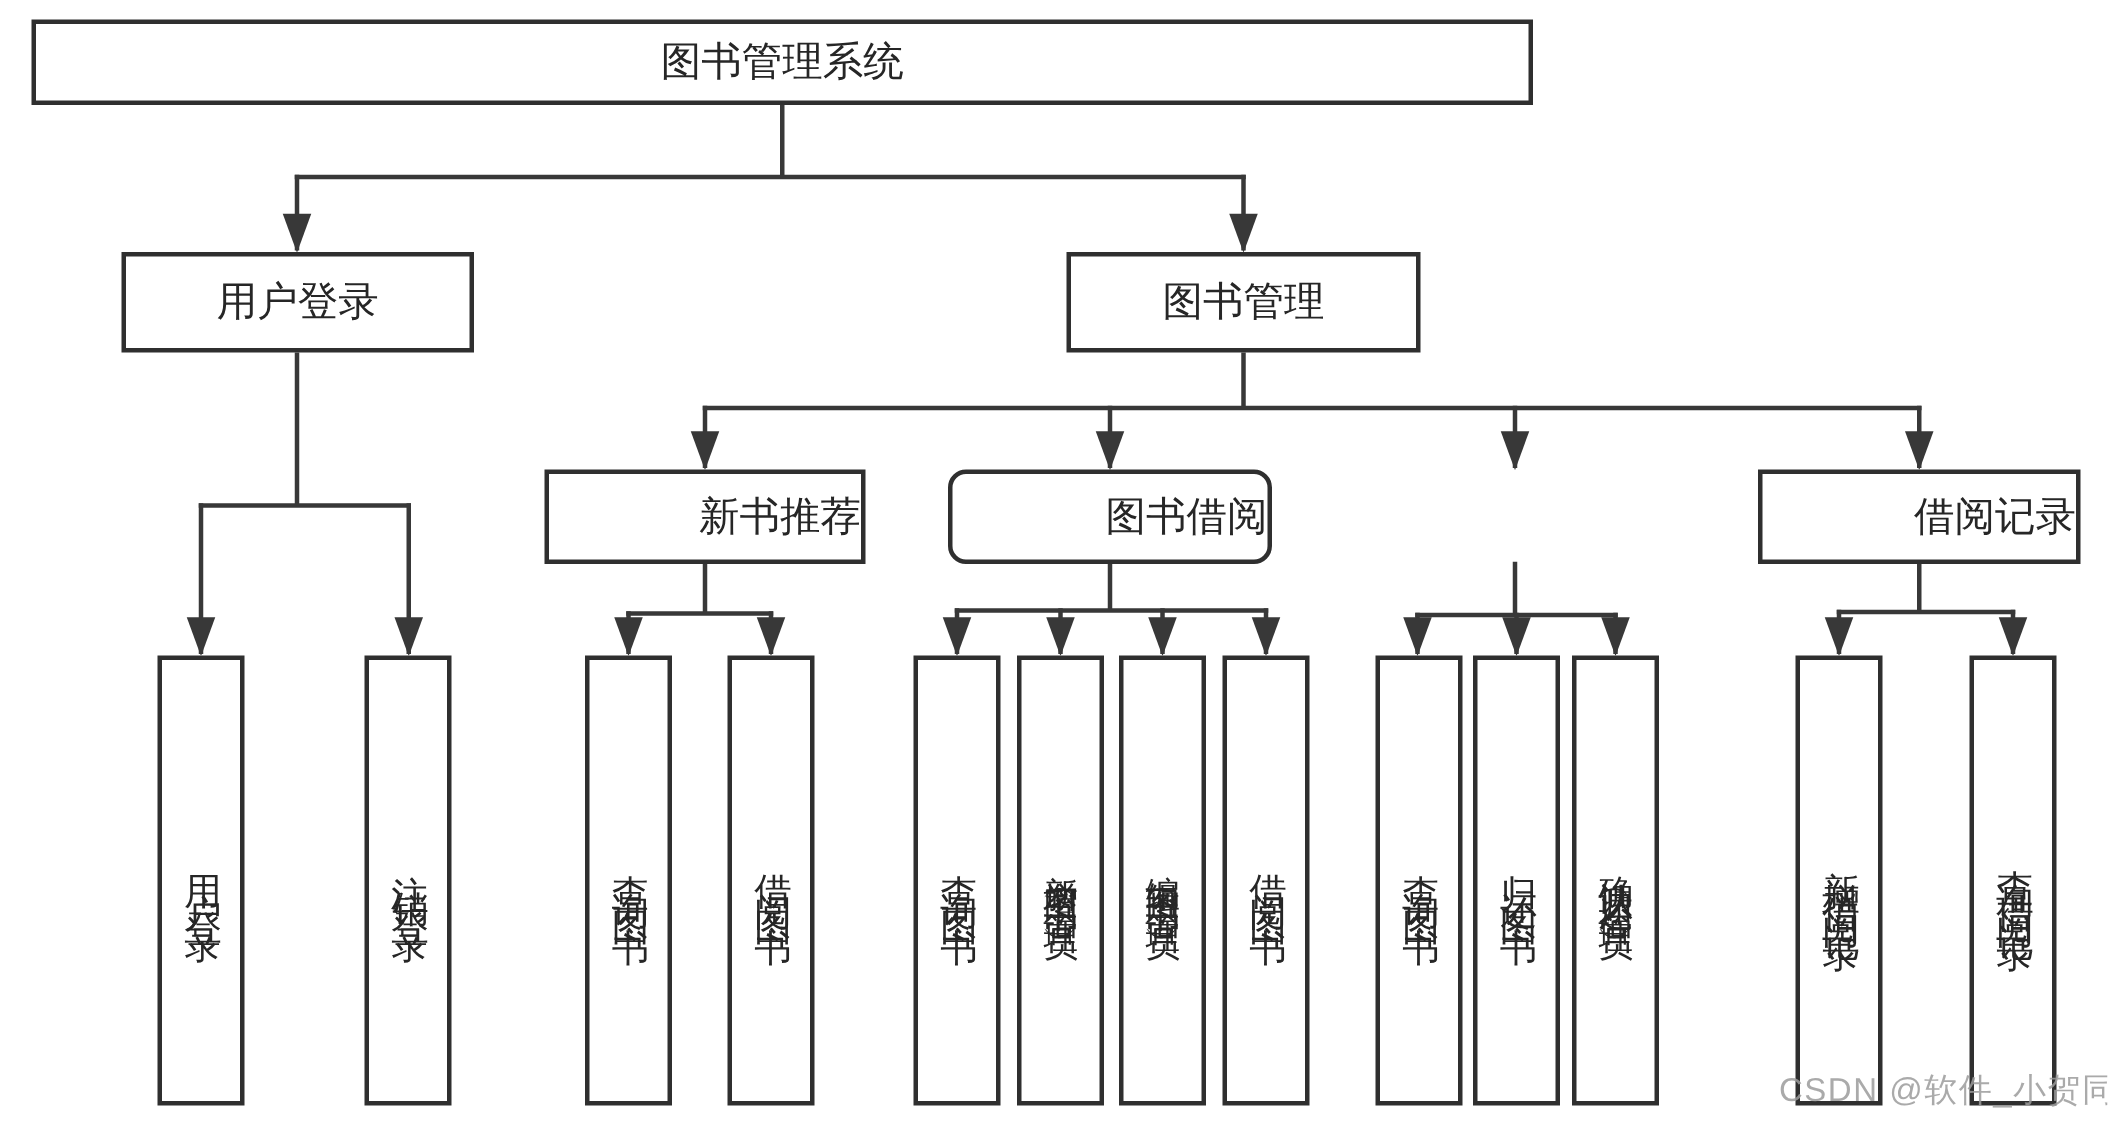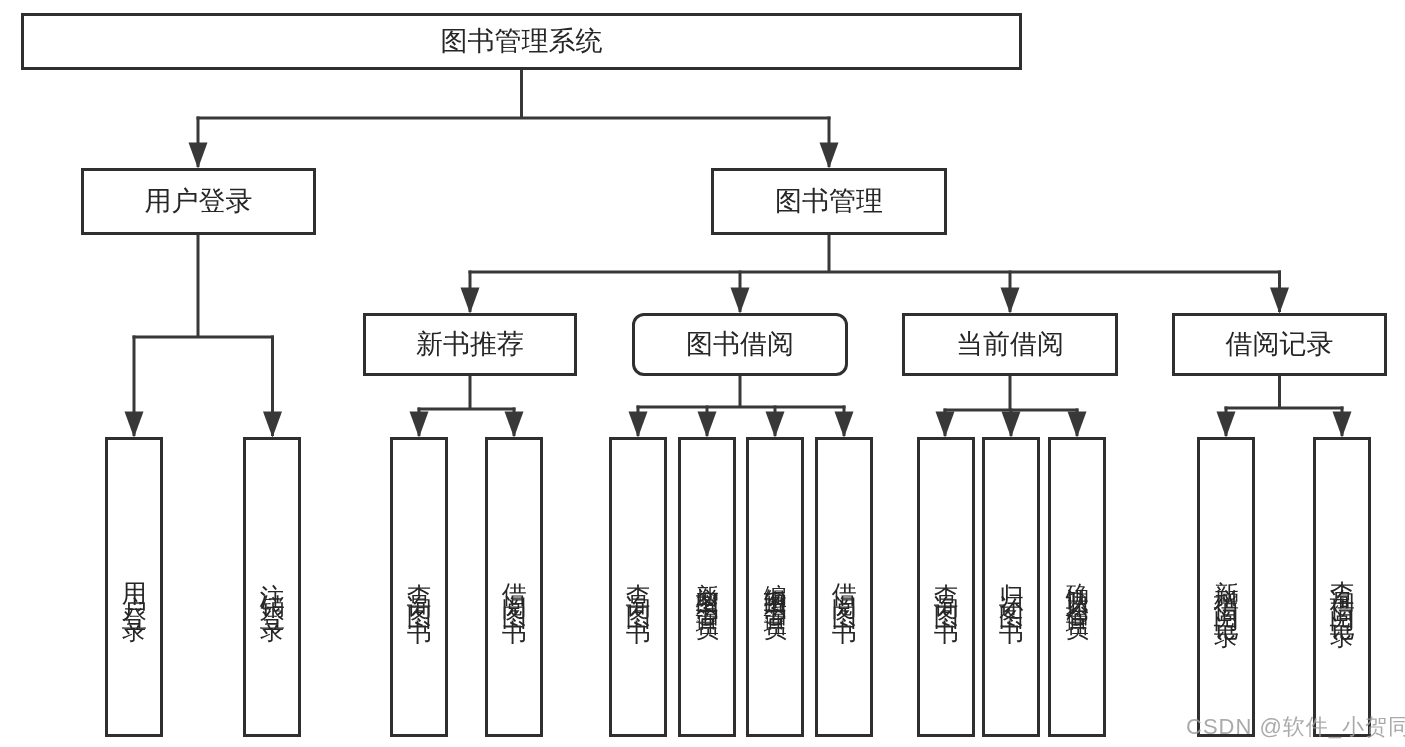--- a/index.html
+++ b/index.html
@@ -23,21 +23,21 @@
   svg.wires polygon{fill:var(--line);}
   .node{
     position:absolute;z-index:2;box-sizing:border-box;
     background:#fff;border:3px solid var(--box-border);
     display:flex;align-items:center;justify-content:center;
     font-size:27px;line-height:1;white-space:nowrap;
   }
   .root{left:21px;top:13px;width:1001px;height:57px;}
   .n-user-login{left:81px;top:168px;width:235px;height:67px;}
   .n-book-mgmt{left:711px;top:168px;width:236px;height:67px;}
-  .lvl3{top:313px;height:63px;}
+  .lvl3{top:313px;height:63px;justify-content:flex-end;}
   .n-rec{left:363px;width:214px;}
   .n-bor{left:632px;width:216px;border-radius:12px;}
   .n-cur{left:902px;width:216px;}
   .n-log{left:1172px;width:215px;}
   .leaf{
     position:absolute;z-index:2;box-sizing:border-box;
     top:437px;width:58px;height:300px;
     background:#fff;border:3px solid var(--box-border);
     display:flex;align-items:center;justify-content:center;
   }
@@ -117,23 +117,20 @@
   <div class="node n-book-mgmt">
     <span>图书管理</span>
   </div>
 
   <div class="node lvl3 n-rec">
     <span>新书推荐</span>
   </div>
   <div class="node lvl3 n-bor">
     <span>图书借阅</span>
   </div>
-  <div class="node lvl3 n-cur">
-    <span>当前借阅</span>
-  </div>
   <div class="node lvl3 n-log">
     <span>借阅记录</span>
   </div>
 
   <div class="leaf x-ul1">
     <span class="vtext">用户登录</span>
   </div>
   <div class="leaf x-ul2">
     <span class="vtext">注销登录</span>
   </div>

